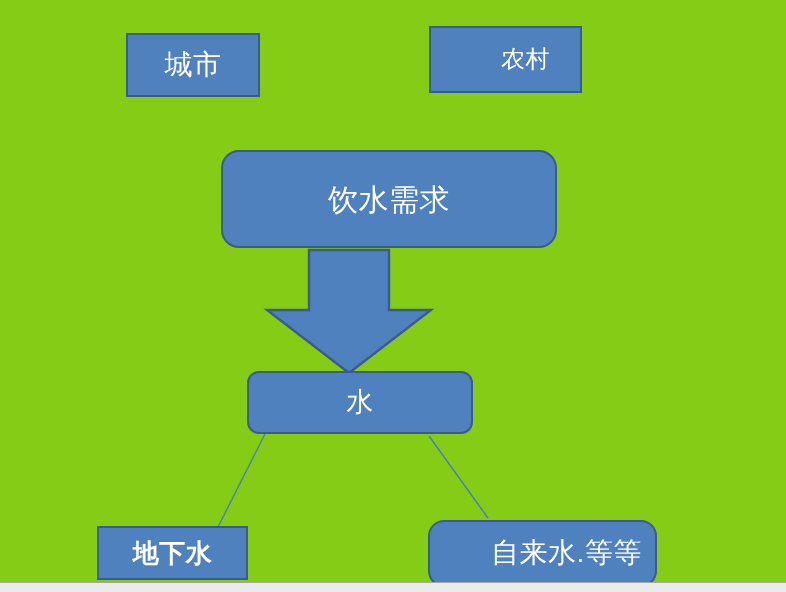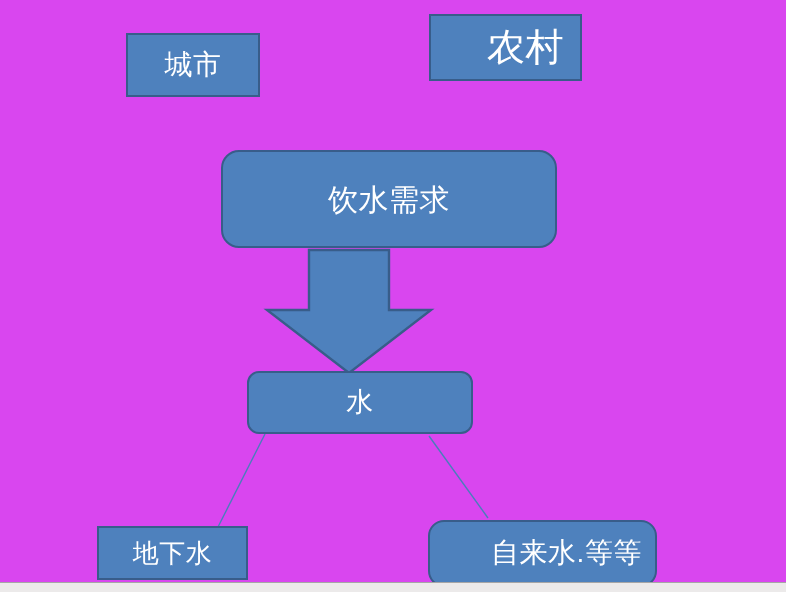--- a/index.html
+++ b/index.html
@@ -8,21 +8,21 @@
     padding: 0;
     background: #ffffff;
   }
   body {
     font-family: "Liberation Sans", "DejaVu Sans", sans-serif;
   }
   #canvas {
     position: relative;
     width: 786px;
     height: 592px;
-    background: #d946ef;
+    background: #84cc16;
     overflow: hidden;
   }
 
   
   .node {
     position: absolute;
     box-sizing: border-box;
     background: #4e81bd;
     border: 2px solid #385d8a;
     color: #ffffff;
@@ -41,38 +41,39 @@
     display: block;
     pointer-events: none;
   }
 
   
   #node-city {
     left: 126px; top: 33px; width: 134px; height: 64px;
     font-size: 28px;
   }
   #node-rural {
-    left: 429px; top: 14px; width: 153px; height: 67px;
-    font-size: 38px;
+    left: 429px; top: 26px; width: 153px; height: 67px;
+    font-size: 24px;
     padding-left: 40px;
   }
   #node-demand {
     left: 181px; top: 150px; width: 336px; height: 98px;
     font-size: 30px;
     border-radius: 18px;
     margin-left: 40px;
   }
   #node-water {
     left: 247px; top: 371px; width: 226px; height: 63px;
     font-size: 27px;
     border-radius: 12px;
   }
   #node-groundwater {
     left: 97px; top: 526px; width: 151px; height: 54px;
     font-size: 26px;
+    font-weight: bold;
   }
   #node-tapwater {
     left: 428px; top: 520px; width: 229px; height: 67px;
     font-size: 28px;
     border-radius: 16px;
     padding-left: 48px;
   }
 
   
   #arrow-demand-to-water {

